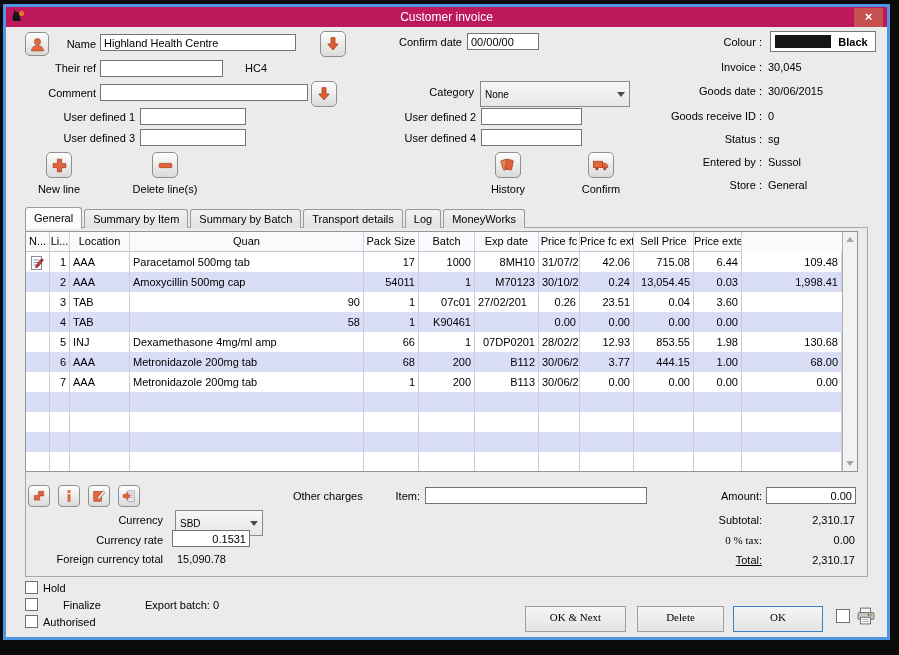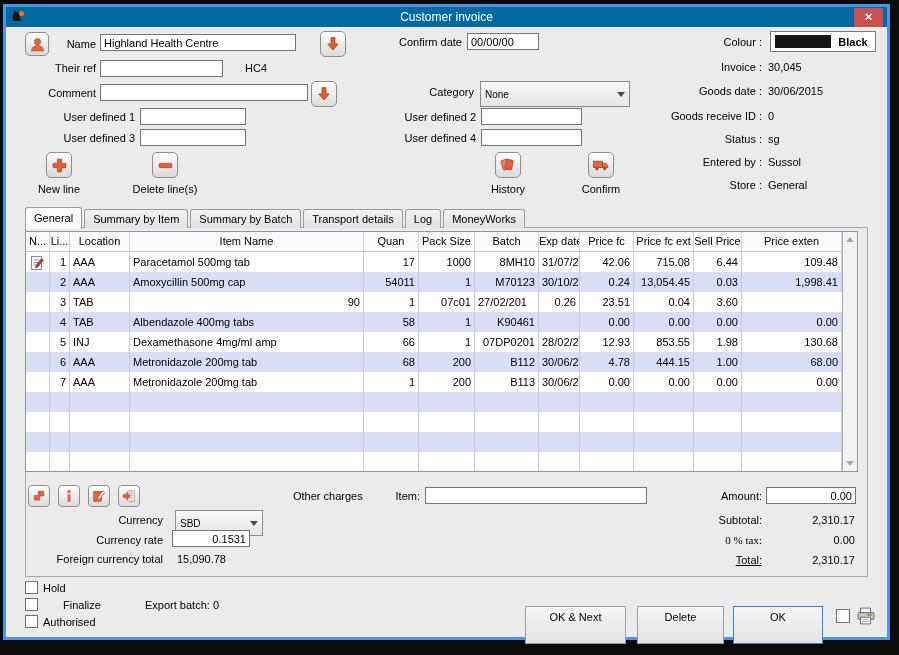--- a/index.html
+++ b/index.html
@@ -1,21 +1,21 @@
 <!DOCTYPE html>
 <html><head>
 <meta charset="utf-8">
 <style>
   * { margin:0; padding:0; box-sizing:border-box; }
   html,body { width:899px; height:655px; }
   body { font-family:"Liberation Sans", sans-serif; background:#0b0b0b; position:relative; overflow:hidden; }
   .page { position:absolute; left:0; top:0; width:899px; height:655px; }
 
   .window-frame { position:absolute; left:3px; top:4px; width:887px; height:636px; background:#4E96E3; }
-  .titlebar { position:absolute; left:6px; top:7px; width:881px; height:20px; background:#0369a1; display:flex; align-items:center; }
+  .titlebar { position:absolute; left:6px; top:7px; width:881px; height:20px; background:#be185d; display:flex; align-items:center; }
   .title-text { position:absolute; left:0; right:0; text-align:center; color:#fff; font-size:12px; }
   .logo { position:absolute; left:5px; top:2px; }
   .close-btn { position:absolute; right:4px; top:1px; width:29px; height:19px; background:#C75050; color:#fff;
                font-size:13px; font-weight:bold; text-align:center; line-height:18px; cursor:default; }
   .window-body { position:absolute; left:6px; top:27px; width:881px; height:610px; background:#EBEBEB; }
 
   .lbl { position:absolute; font-size:11px; color:#000; white-space:nowrap; }
   .r { text-align:right; }
   .inp { position:absolute; background:#fff; border:1px solid #747474; font-size:11px; padding:1px 3px;
          font-family:"Liberation Sans", sans-serif; color:#000; }
@@ -62,22 +62,22 @@
   .cell.txt { text-align:left; padding-left:3px; }
   .cell.note-c { display:flex; align-items:center; justify-content:center; }
 
   .sbar { position:absolute; right:0; top:0; width:15px; bottom:0; background:#F2F2F2; border-left:1px solid #ABABAB; }
   .sb-arrow { position:absolute; left:0; width:14px; height:15px; display:flex; align-items:center; justify-content:center; }
   .tri-up { width:0; height:0; border-left:4px solid transparent; border-right:4px solid transparent; border-bottom:5px solid #A6A6B0; }
   .tri-down { width:0; height:0; border-left:4px solid transparent; border-right:4px solid transparent; border-top:5px solid #A6A6B0; }
 
   .cb { position:absolute; width:13px; height:13px; background:#fff; border:1px solid #707070; }
 
-  .pbtn { position:absolute; height:38px; background:linear-gradient(#F5F5F5,#E4E4E4); border:1px solid #9D9D9D;
-          font-size:11px; font-family:Liberation Sans, sans-serif; text-align:center; line-height:20px; }
+  .pbtn { position:absolute; height:26px; background:linear-gradient(#F5F5F5,#E4E4E4); border:1px solid #9D9D9D;
+          font-size:11px; font-family:Liberation Serif, serif; text-align:center; line-height:20px; }
   .pbtn.default { border:1px solid #3E7EC2; }
 </style>
 </head>
 <body>
 
 <div class="page">
   <div class="window-frame"></div>
 
   <div class="titlebar">
     <span class="logo">
@@ -197,21 +197,20 @@
   </div>
 
   <div class="panel"></div>
 
   <div class="tbl">
     <div class="tbl-main">
       <div class="hrow">
         <div class="hcell">N...</div>
         <div class="hcell">Li...</div>
         <div class="hcell">Location</div>
-        <div class="hcell">Item Name</div>
         <div class="hcell">Quan</div>
         <div class="hcell">Pack Size</div>
         <div class="hcell">Batch</div>
         <div class="hcell">Exp date</div>
         <div class="hcell">Price fc</div>
         <div class="hcell">Price fc ext</div>
         <div class="hcell">Sell Price</div>
         <div class="hcell">Price exten</div>
       </div>
       <div id="rows-host">
@@ -259,21 +258,20 @@
       <div class="cell txt">27/02/201</div>
       <div class="cell num">0.26</div>
       <div class="cell num">23.51</div>
       <div class="cell num">0.04</div>
       <div class="cell num">3.60</div>
     </div>
           <div class="trow alt">
       <div class="cell note-c"></div>
       <div class="cell num">4</div>
       <div class="cell txt">TAB</div>
-      <div class="cell txt">Albendazole 400mg tabs</div>
       <div class="cell num">58</div>
       <div class="cell num">1</div>
       <div class="cell num">K90461</div>
       <div class="cell txt"></div>
       <div class="cell num">0.00</div>
       <div class="cell num">0.00</div>
       <div class="cell num">0.00</div>
       <div class="cell num">0.00</div>
     </div>
           <div class="trow">
@@ -292,21 +290,21 @@
     </div>
           <div class="trow alt">
       <div class="cell note-c"></div>
       <div class="cell num">6</div>
       <div class="cell txt">AAA</div>
       <div class="cell txt">Metronidazole 200mg tab</div>
       <div class="cell num">68</div>
       <div class="cell num">200</div>
       <div class="cell num">B112</div>
       <div class="cell txt">30/06/201</div>
-      <div class="cell num">4.78</div>
+      <div class="cell num">3.77</div>
       <div class="cell num">444.15</div>
       <div class="cell num">1.00</div>
       <div class="cell num">68.00</div>
     </div>
           <div class="trow">
       <div class="cell note-c"></div>
       <div class="cell num">7</div>
       <div class="cell txt">AAA</div>
       <div class="cell txt">Metronidazole 200mg tab</div>
       <div class="cell num">1</div>

